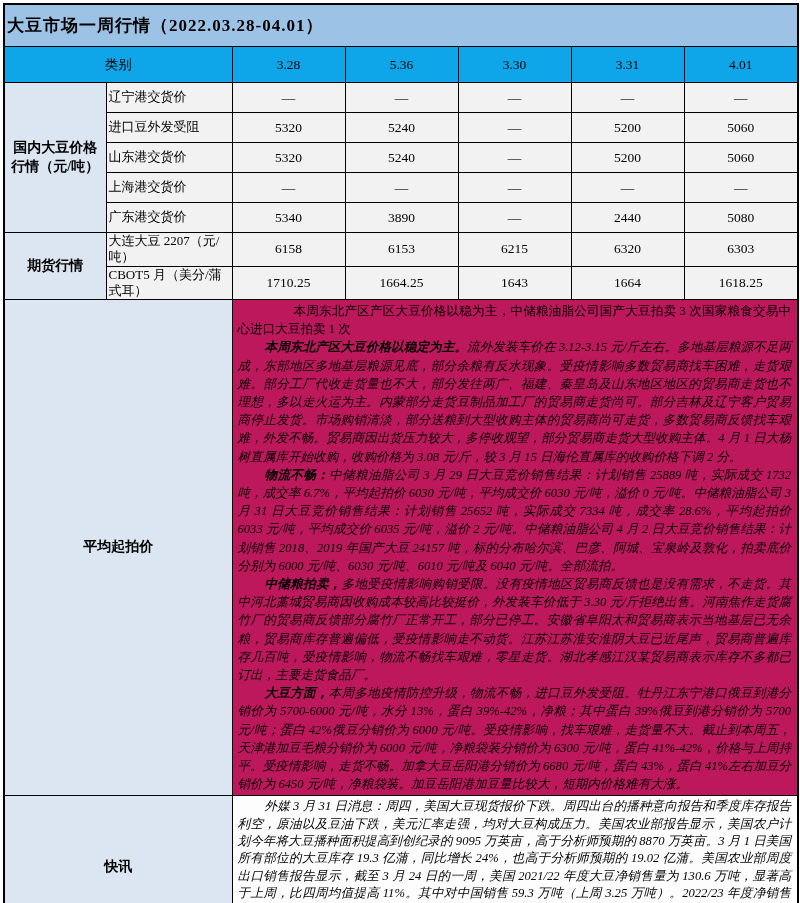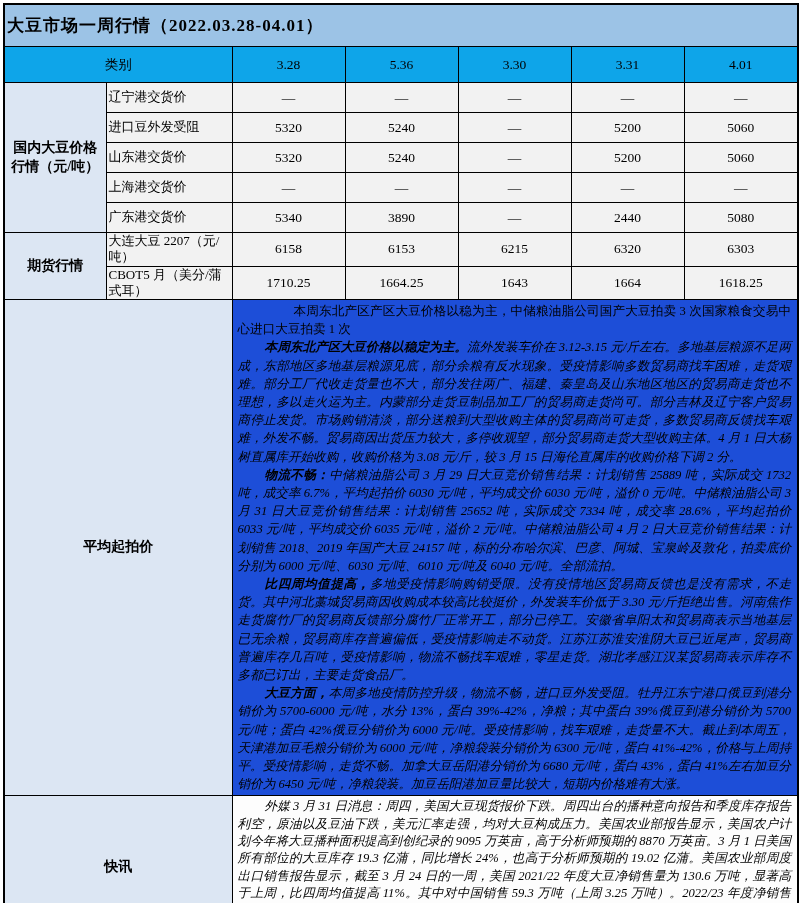--- a/index.html
+++ b/index.html
@@ -6,21 +6,21 @@
   body{width:800px;font-family:"Liberation Serif","DejaVu Serif",serif;color:#000;}
   table.doc{width:794px;margin:3px;border-collapse:collapse;table-layout:fixed;border:2px solid #000;}
   td{border:1px solid #000;padding:0 2px;overflow:hidden;vertical-align:middle;}
   .title-cell{background:#9CC3E6;height:41px;text-align:left;font-weight:bold;font-size:17px;letter-spacing:1px;margin-left:28px;}
   .hdr-cell{background:#0ea5e9;height:35px;text-align:center;font-weight:normal;font-size:13.5px;}
   .sec-cell{background:#DCE6F3;text-align:center;font-weight:bold;font-size:14px;line-height:1.35;}
   .sub-cell{background:#F2F2F2;text-align:left;font-size:13px;line-height:1.25;}
   .val-cell{background:#F2F2F2;text-align:center;font-size:13.5px;}
   tr.price-row{height:30px;}
   tr.fut-row{height:33px;}
-  .comment-cell{background:#1d4ed8;height:453px;font-size:12.6px;line-height:18.2px;padding:2px 6px 2px 5px;text-align:justify;vertical-align:top;}
+  .comment-cell{background:#be185d;height:453px;font-size:12.6px;line-height:18.2px;padding:2px 6px 2px 5px;text-align:justify;vertical-align:top;}
   .news-cell{background:#FDFDFD;height:120px;font-size:12.6px;line-height:17.3px;padding:2px 6px 2px 5px;text-align:justify;vertical-align:top;}
   p{margin:0;}
   .p-indent{text-indent:27px;font-style:italic;}
   .p-indent-lg{text-indent:56px;}
   b{font-weight:bold;}
 </style>
 </head>
 <body>
 
 <table class="doc">
@@ -107,21 +107,21 @@
     <td class="val-cell">1664</td>
     <td class="val-cell">1618.25</td>
   </tr>
 
   <tr>
     <td class="sec-cell" colspan="2">平均起拍价</td>
     <td class="comment-cell" colspan="5">
       <p class="p-indent-lg"><span>本周东北产区产区大豆价格以稳为主，中储粮油脂公司国产大豆拍卖 3 次国家粮食交易中心进口大豆拍卖 1 次</span></p>
       <p class="p-indent"><b>本周东北产区大豆价格以稳定为主。</b><span>流外发装车价在 3.12-3.15 元/斤左右。多地基层粮源不足两成，东部地区多地基层粮源见底，部分余粮有反水现象。受疫情影响多数贸易商找车困难，走货艰难。部分工厂代收走货量也不大，部分发往两广、福建、秦皇岛及山东地区地区的贸易商走货也不理想，多以走火运为主。内蒙部分走货豆制品加工厂的贸易商走货尚可。部分吉林及辽宁客户贸易商停止发货。市场购销清淡，部分送粮到大型收购主体的贸易商尚可走货，多数贸易商反馈找车艰难，外发不畅。贸易商因出货压力较大，多停收观望，部分贸易商走货大型收购主体。4 月 1 日大杨树直属库开始收购，收购价格为 3.08 元/斤，较 3 月 15 日海伦直属库的收购价格下调 2 分。</span></p>
       <p class="p-indent"><b>物流不畅：</b><span>中储粮油脂公司 3 月 29 日大豆竞价销售结果：计划销售 25889 吨，实际成交 1732 吨，成交率 6.7%，平均起拍价 6030 元/吨，平均成交价 6030 元/吨，溢价 0 元/吨。中储粮油脂公司 3 月 31 日大豆竞价销售结果：计划销售 25652 吨，实际成交 7334 吨，成交率 28.6%，平均起拍价 6033 元/吨，平均成交价 6035 元/吨，溢价 2 元/吨。中储粮油脂公司 4 月 2 日大豆竞价销售结果：计划销售 2018、2019 年国产大豆 24157 吨，标的分布哈尔滨、巴彦、阿城、宝泉岭及敦化，拍卖底价分别为 6000 元/吨、6030 元/吨、6010 元/吨及 6040 元/吨。全部流拍。</span></p>
-      <p class="p-indent"><b>比四周均值提高，</b><span>多地受疫情影响购销受限。没有疫情地区贸易商反馈也是没有需求，不走货。其中河北藁城贸易商因收购成本较高比较挺价，外发装车价低于 3.30 元/斤拒绝出售。河南焦作走货腐竹厂的贸易商反馈部分腐竹厂正常开工，部分已停工。安徽省阜阳太和贸易商表示当地基层已无余粮，贸易商库存普遍偏低，受疫情影响走不动货。江苏江苏淮安淮阴大豆已近尾声，贸易商普遍库存几百吨，受疫情影响，物流不畅找车艰难，零星走货。湖北孝感江汉某贸易商表示库存不多都已订出，主要走货食品厂。</span></p>
+      <p class="p-indent"><b>中储粮拍卖，</b><span>多地受疫情影响购销受限。没有疫情地区贸易商反馈也是没有需求，不走货。其中河北藁城贸易商因收购成本较高比较挺价，外发装车价低于 3.30 元/斤拒绝出售。河南焦作走货腐竹厂的贸易商反馈部分腐竹厂正常开工，部分已停工。安徽省阜阳太和贸易商表示当地基层已无余粮，贸易商库存普遍偏低，受疫情影响走不动货。江苏江苏淮安淮阴大豆已近尾声，贸易商普遍库存几百吨，受疫情影响，物流不畅找车艰难，零星走货。湖北孝感江汉某贸易商表示库存不多都已订出，主要走货食品厂。</span></p>
       <p class="p-indent"><b>大豆方面，</b><span>本周多地疫情防控升级，物流不畅，进口豆外发受阻。牡丹江东宁港口俄豆到港分销价为 5700-6000 元/吨，水分 13%，蛋白 39%-42%，净粮；其中蛋白 39%俄豆到港分销价为 5700 元/吨；蛋白 42%俄豆分销价为 6000 元/吨。受疫情影响，找车艰难，走货量不大。截止到本周五，天津港加豆毛粮分销价为 6000 元/吨，净粮袋装分销价为 6300 元/吨，蛋白 41%-42%，价格与上周持平。受疫情影响，走货不畅。加拿大豆岳阳港分销价为 6680 元/吨，蛋白 43%，蛋白 41%左右加豆分销价为 6450 元/吨，净粮袋装。加豆岳阳港加豆量比较大，短期内价格难有大涨。</span></p>
     </td>
   </tr>
 
   <tr>
     <td class="sec-cell" colspan="2">快讯</td>
     <td class="news-cell" colspan="5">
       <p class="p-indent"><span>外媒 3 月 31 日消息：周四，美国大豆现货报价下跌。周四出台的播种意向报告和季度库存报告利空，原油以及豆油下跌，美元汇率走强，均对大豆构成压力。美国农业部报告显示，美国农户计划今年将大豆播种面积提高到创纪录的 9095 万英亩，高于分析师预期的 8870 万英亩。3 月 1 日美国所有部位的大豆库存 19.3 亿蒲，同比增长 24%，也高于分析师预期的 19.02 亿蒲。美国农业部周度出口销售报告显示，截至 3 月 24 日的一周，美国 2021/22 年度大豆净销售量为 130.6 万吨，显著高于上周，比四周均值提高 11%。其中对中国销售 59.3 万吨（上周 3.25 万吨）。2022/23 年度净销售 5.4 万吨（上周为负 1.3 万吨）。在美湾，美国 1 号黄大豆现货平均报价为每蒲式耳 17.4725 美元（每吨 642 美元），比上一交易日下跌 45.75 美分/蒲。</span></p>
     </td>
   </tr>

